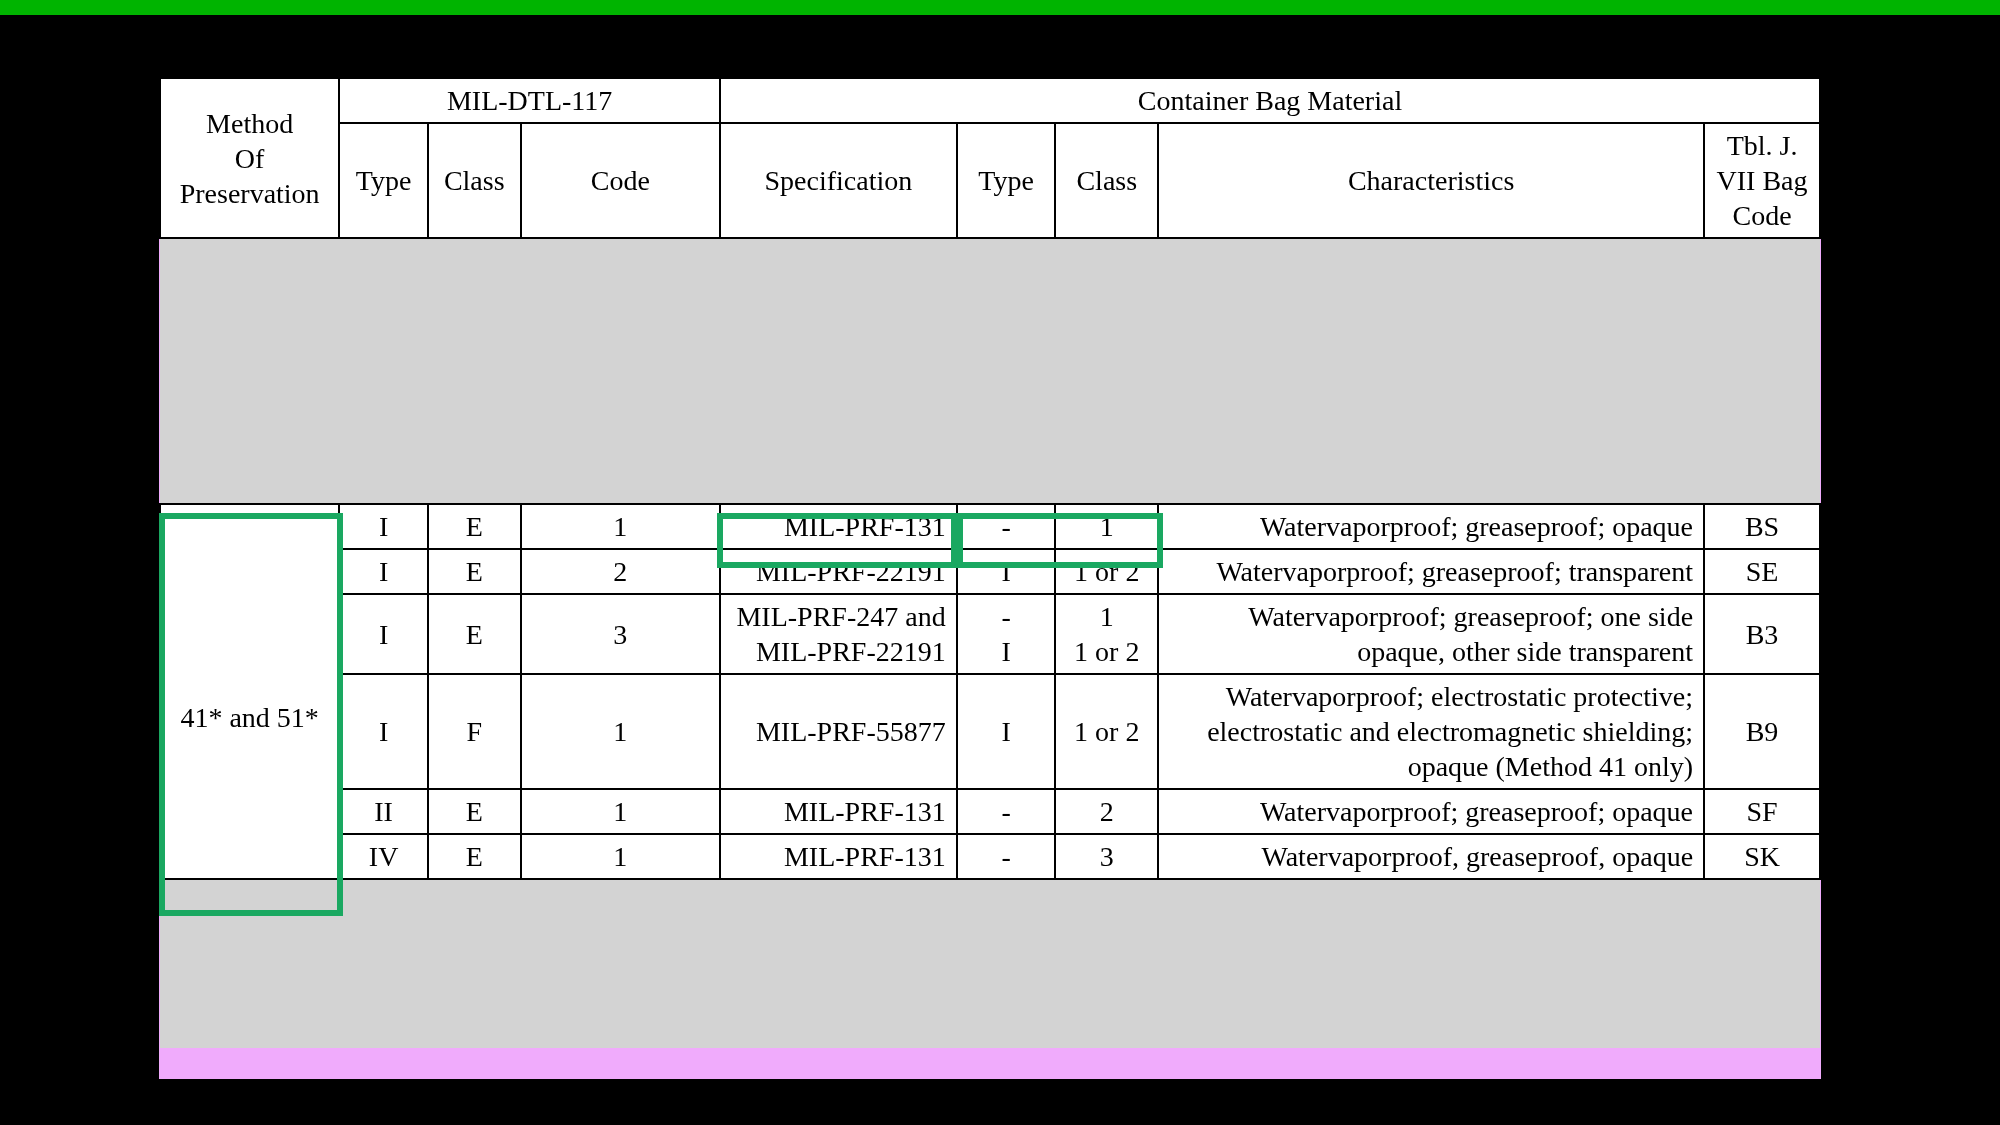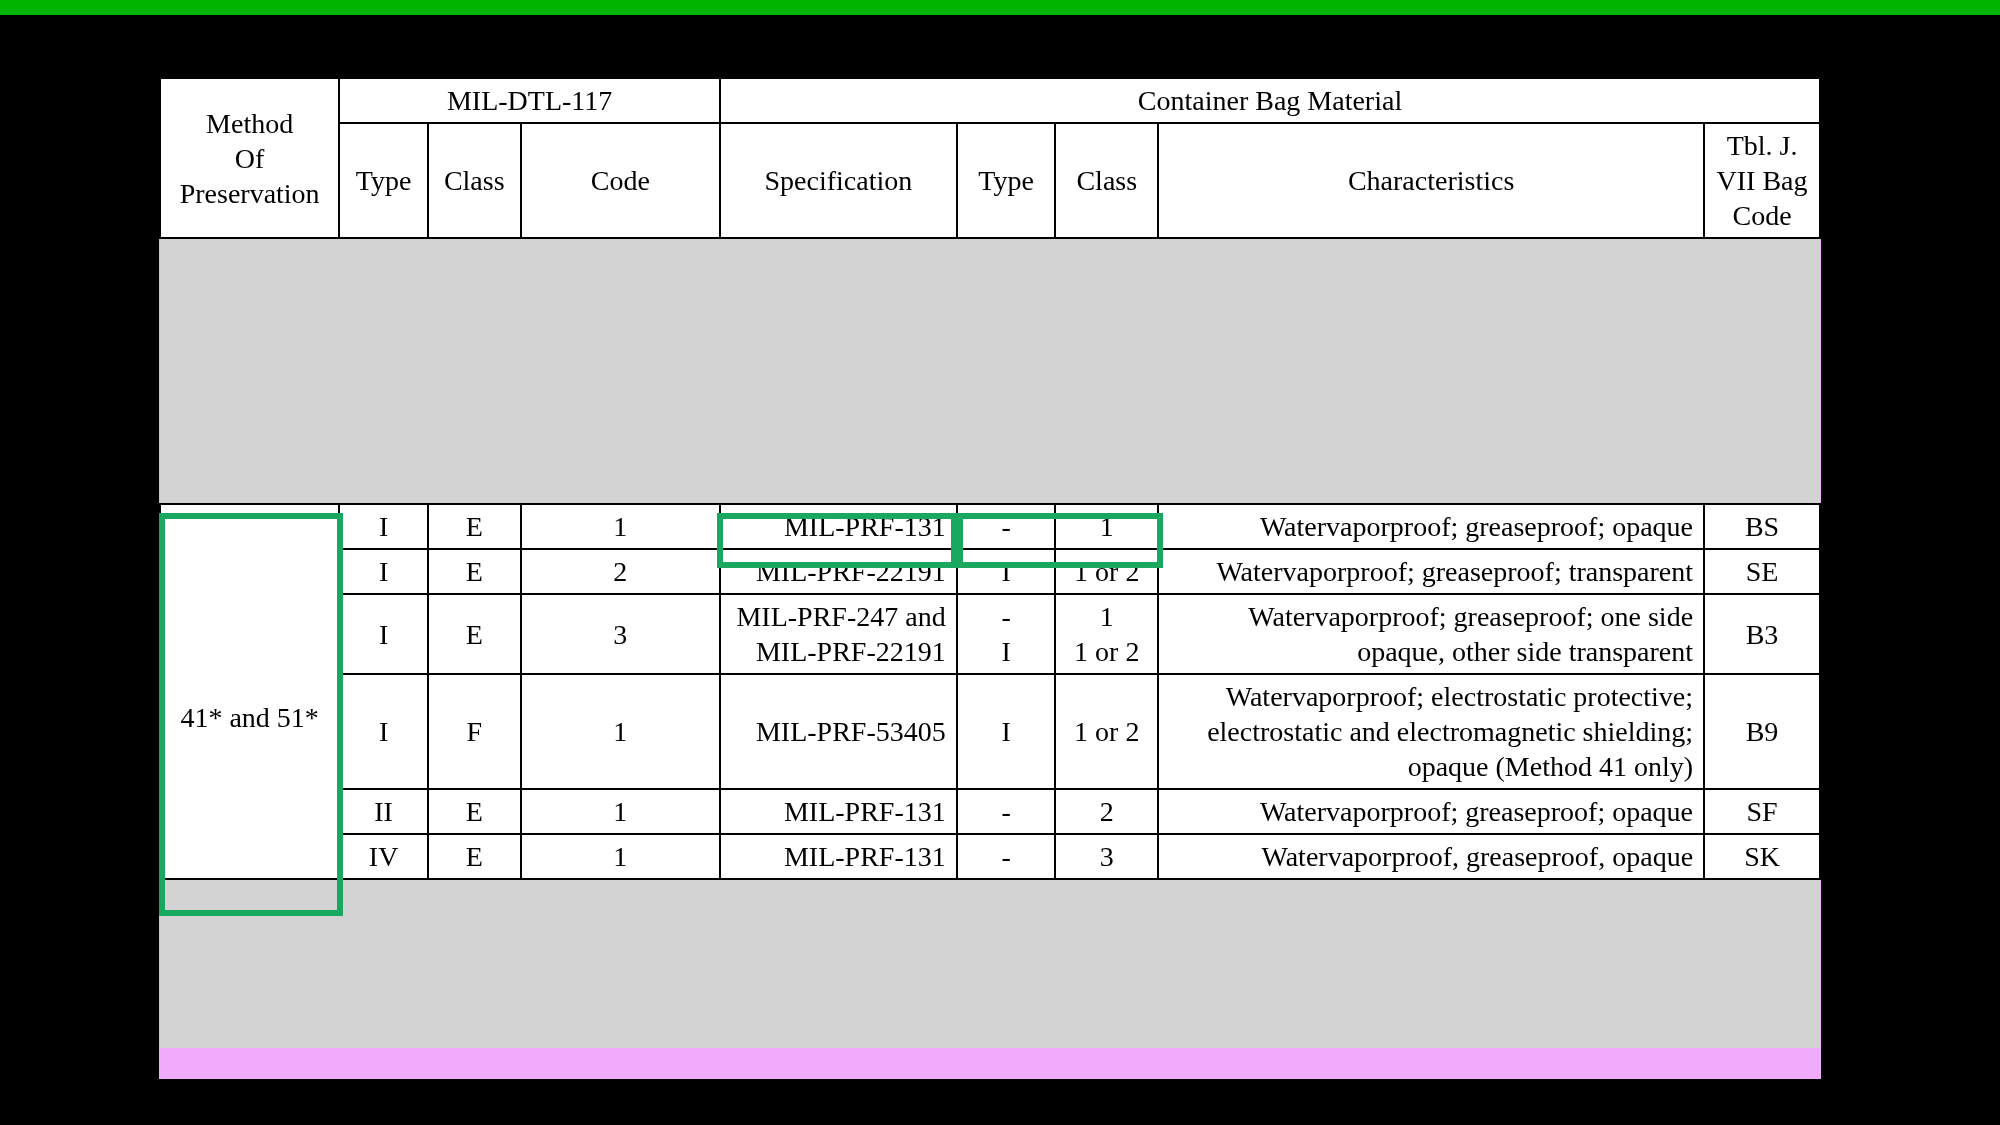--- a/index.html
+++ b/index.html
@@ -99,21 +99,21 @@
 I</td>
     <td style="white-space:pre-line">1
 1 or 2</td>
     <td class="left">Watervaporproof; greaseproof; one side opaque, other side transparent</td>
     <td>B3</td>
   </tr>
   <tr>
     <td>I</td>
     <td>F</td>
     <td>1</td>
-    <td class="left">MIL-PRF-53405</td>
+    <td class="left">MIL-PRF-55877</td>
     <td>I</td>
     <td>1 or 2</td>
     <td class="left">Watervaporproof; electrostatic protective; electrostatic and electromagnetic shielding; opaque (Method 41 only)</td>
     <td>B9</td>
   </tr>
   <tr>
     <td>II</td>
     <td>E</td>
     <td>1</td>
     <td class="left">MIL-PRF-131</td>

